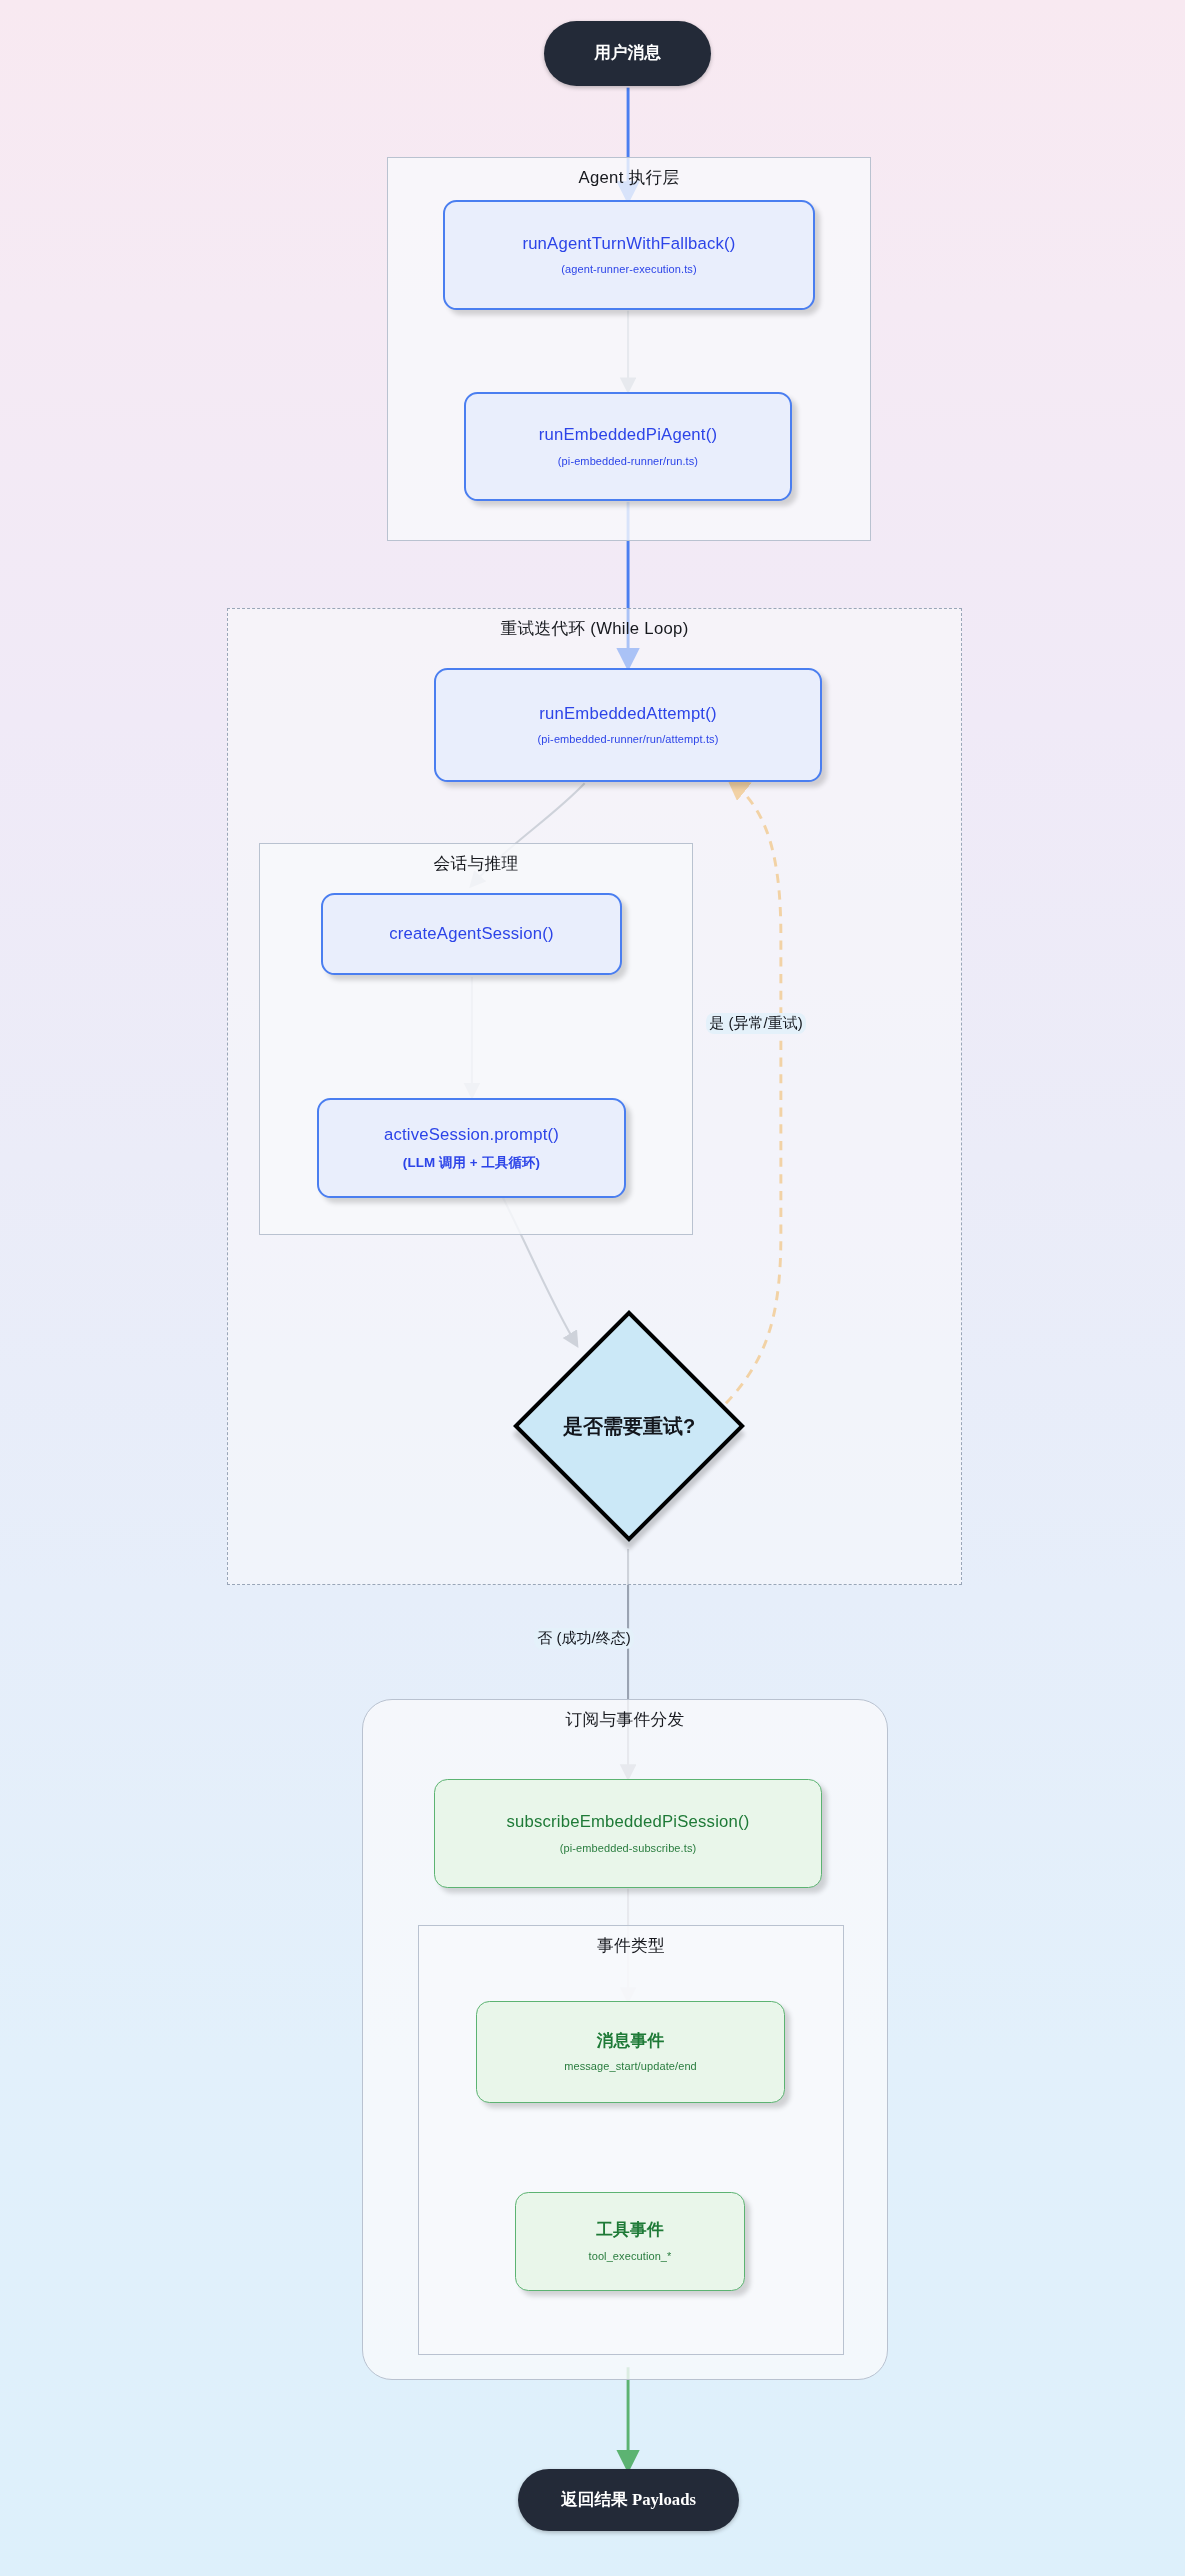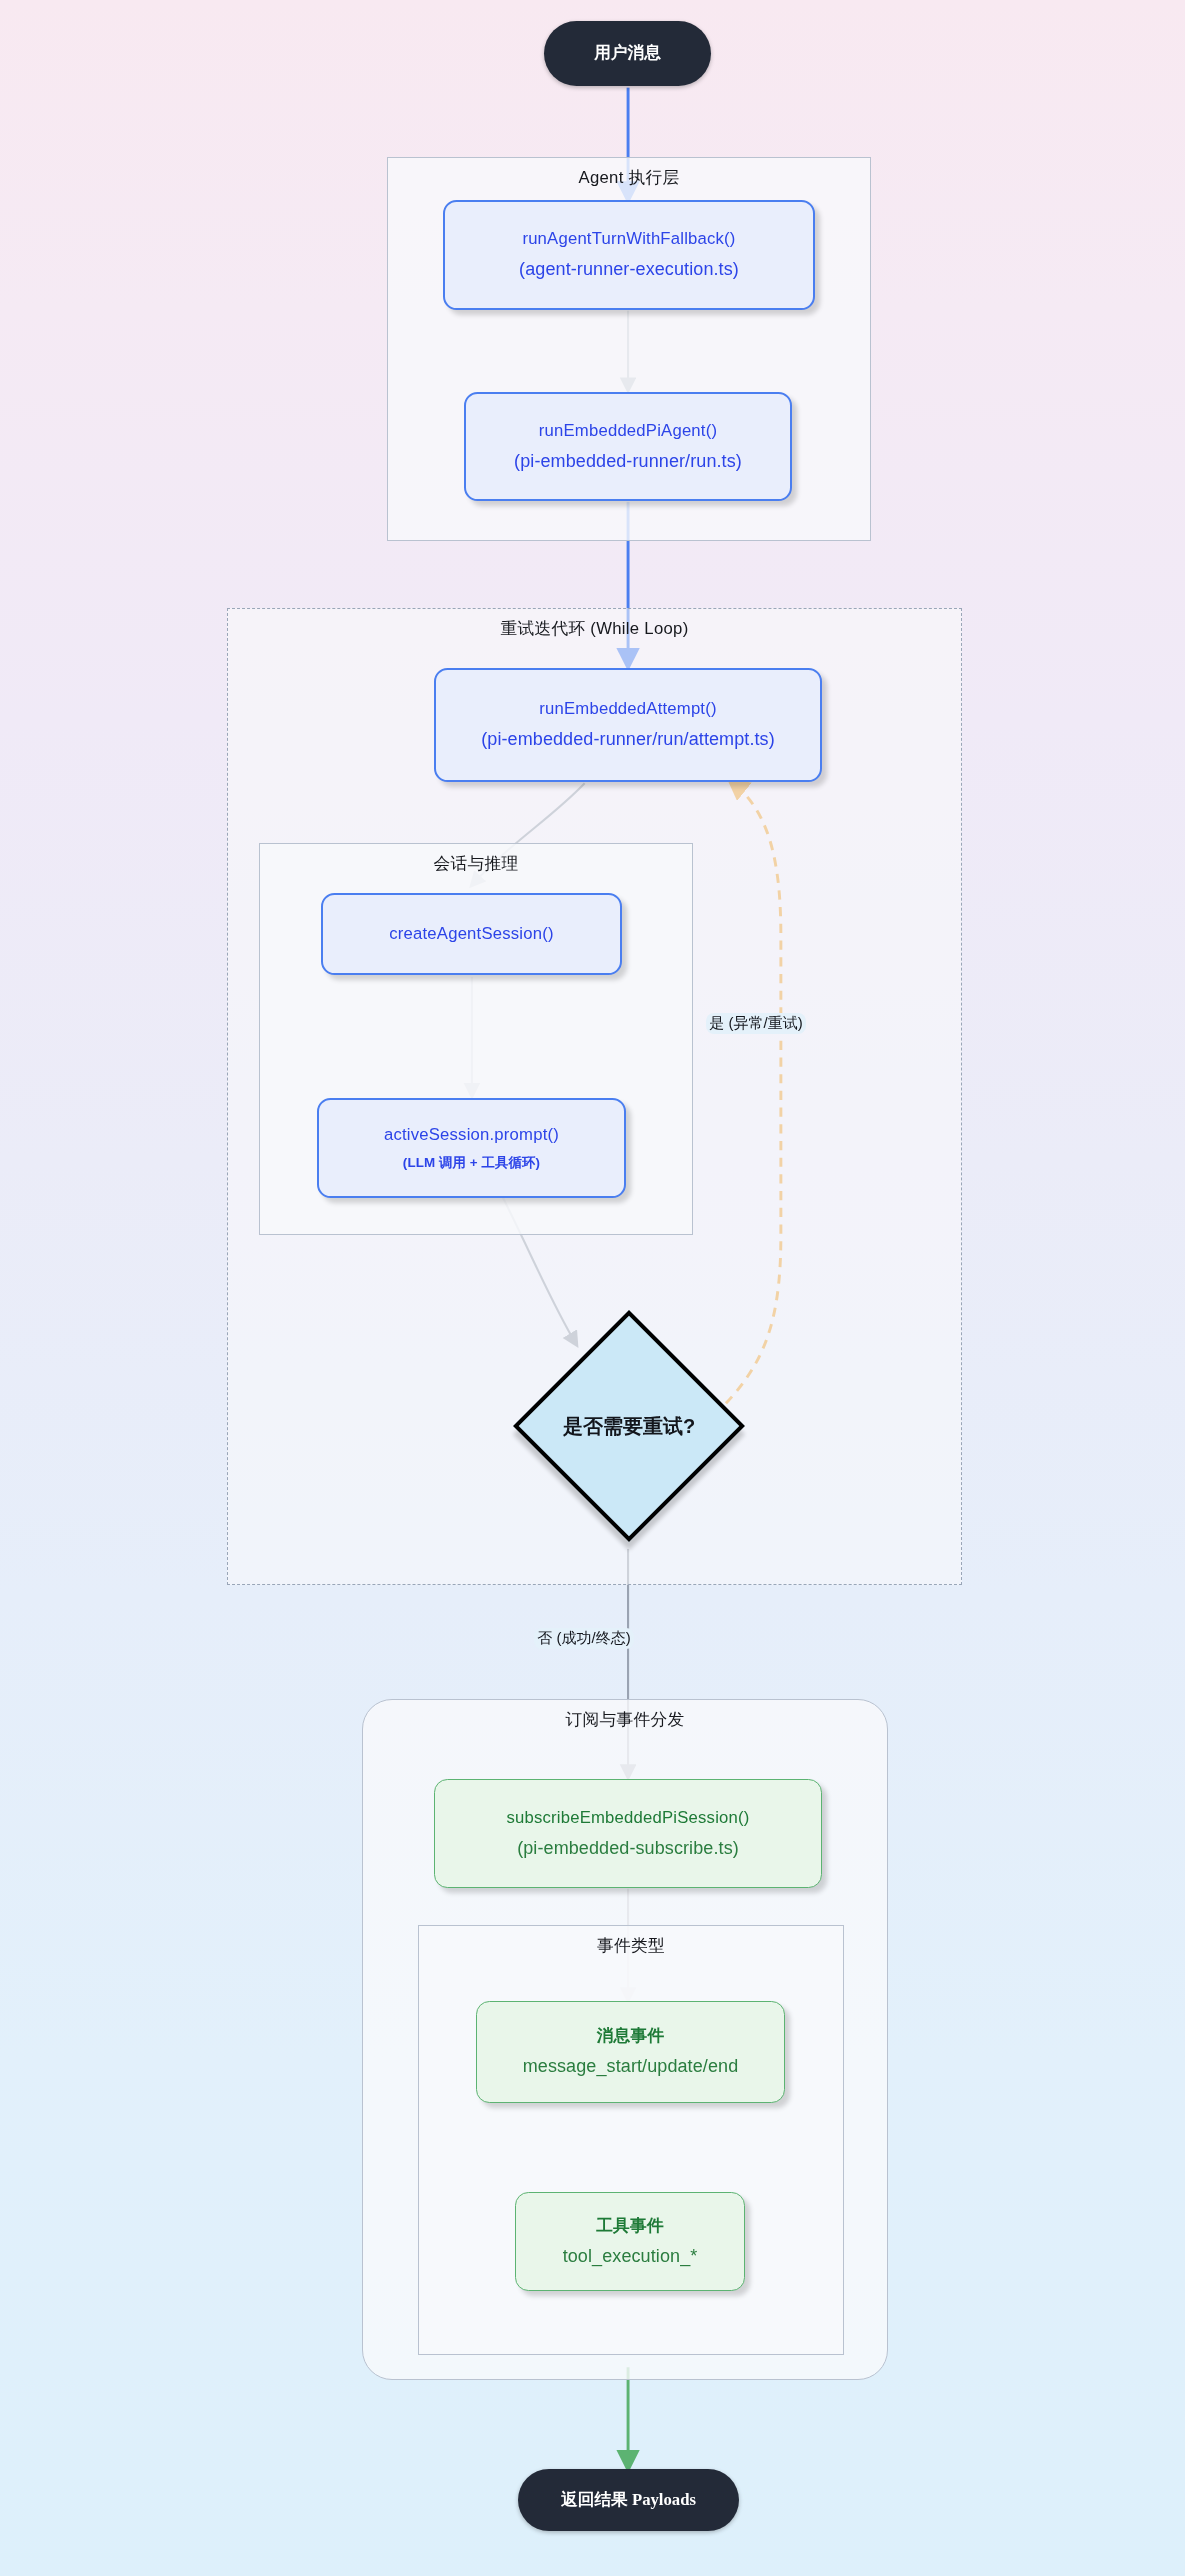--- a/index.html
+++ b/index.html
@@ -90,21 +90,21 @@
     background: #e9f6ea;
     border: 1.7px solid #5cb372;
     color: #1e7a37;
   }
 
   .node .title {
     font-size: 16.7px;
     letter-spacing: 0.2px;
   }
   .node .sub {
-    font-size: 18px;
+    font-size: 11px;
     margin-top: 6.7px;
     letter-spacing: 0.1px;
   }
   .node.green .title { font-weight: bold; }
   .node.green .title.plain { font-weight: normal; }
   .node.blue .sub { color: #2c44e8; }
   .node.green .sub { color: #2a7d3f; font-weight: normal; }
 
   
   .node.pill {

